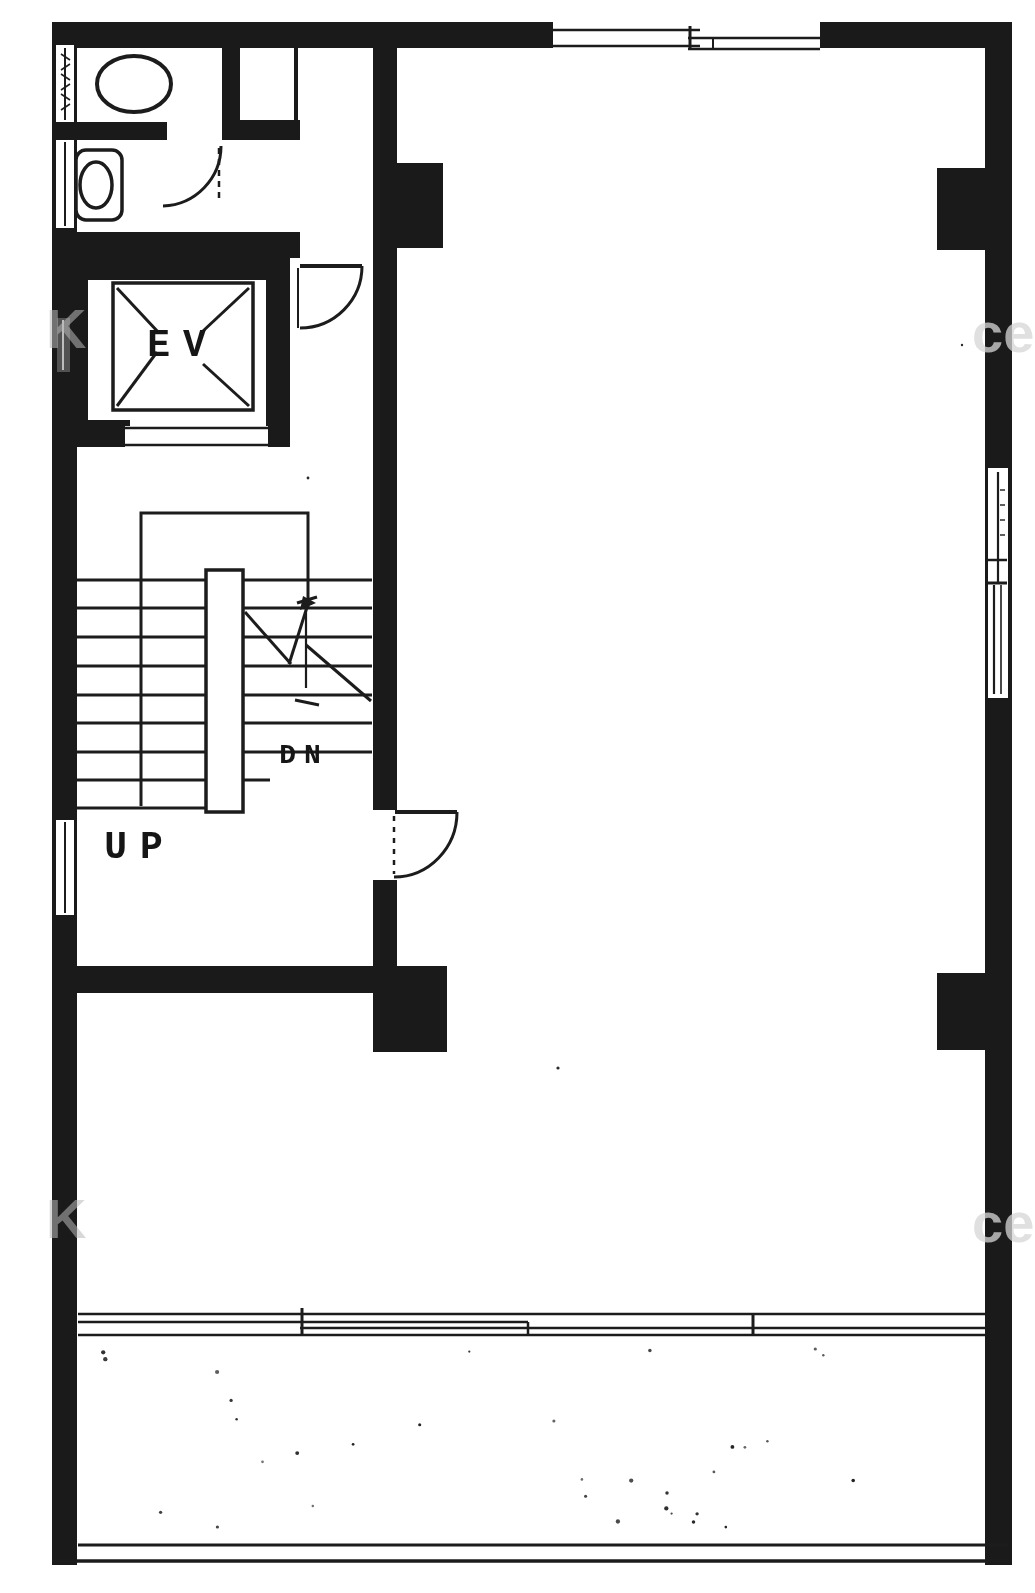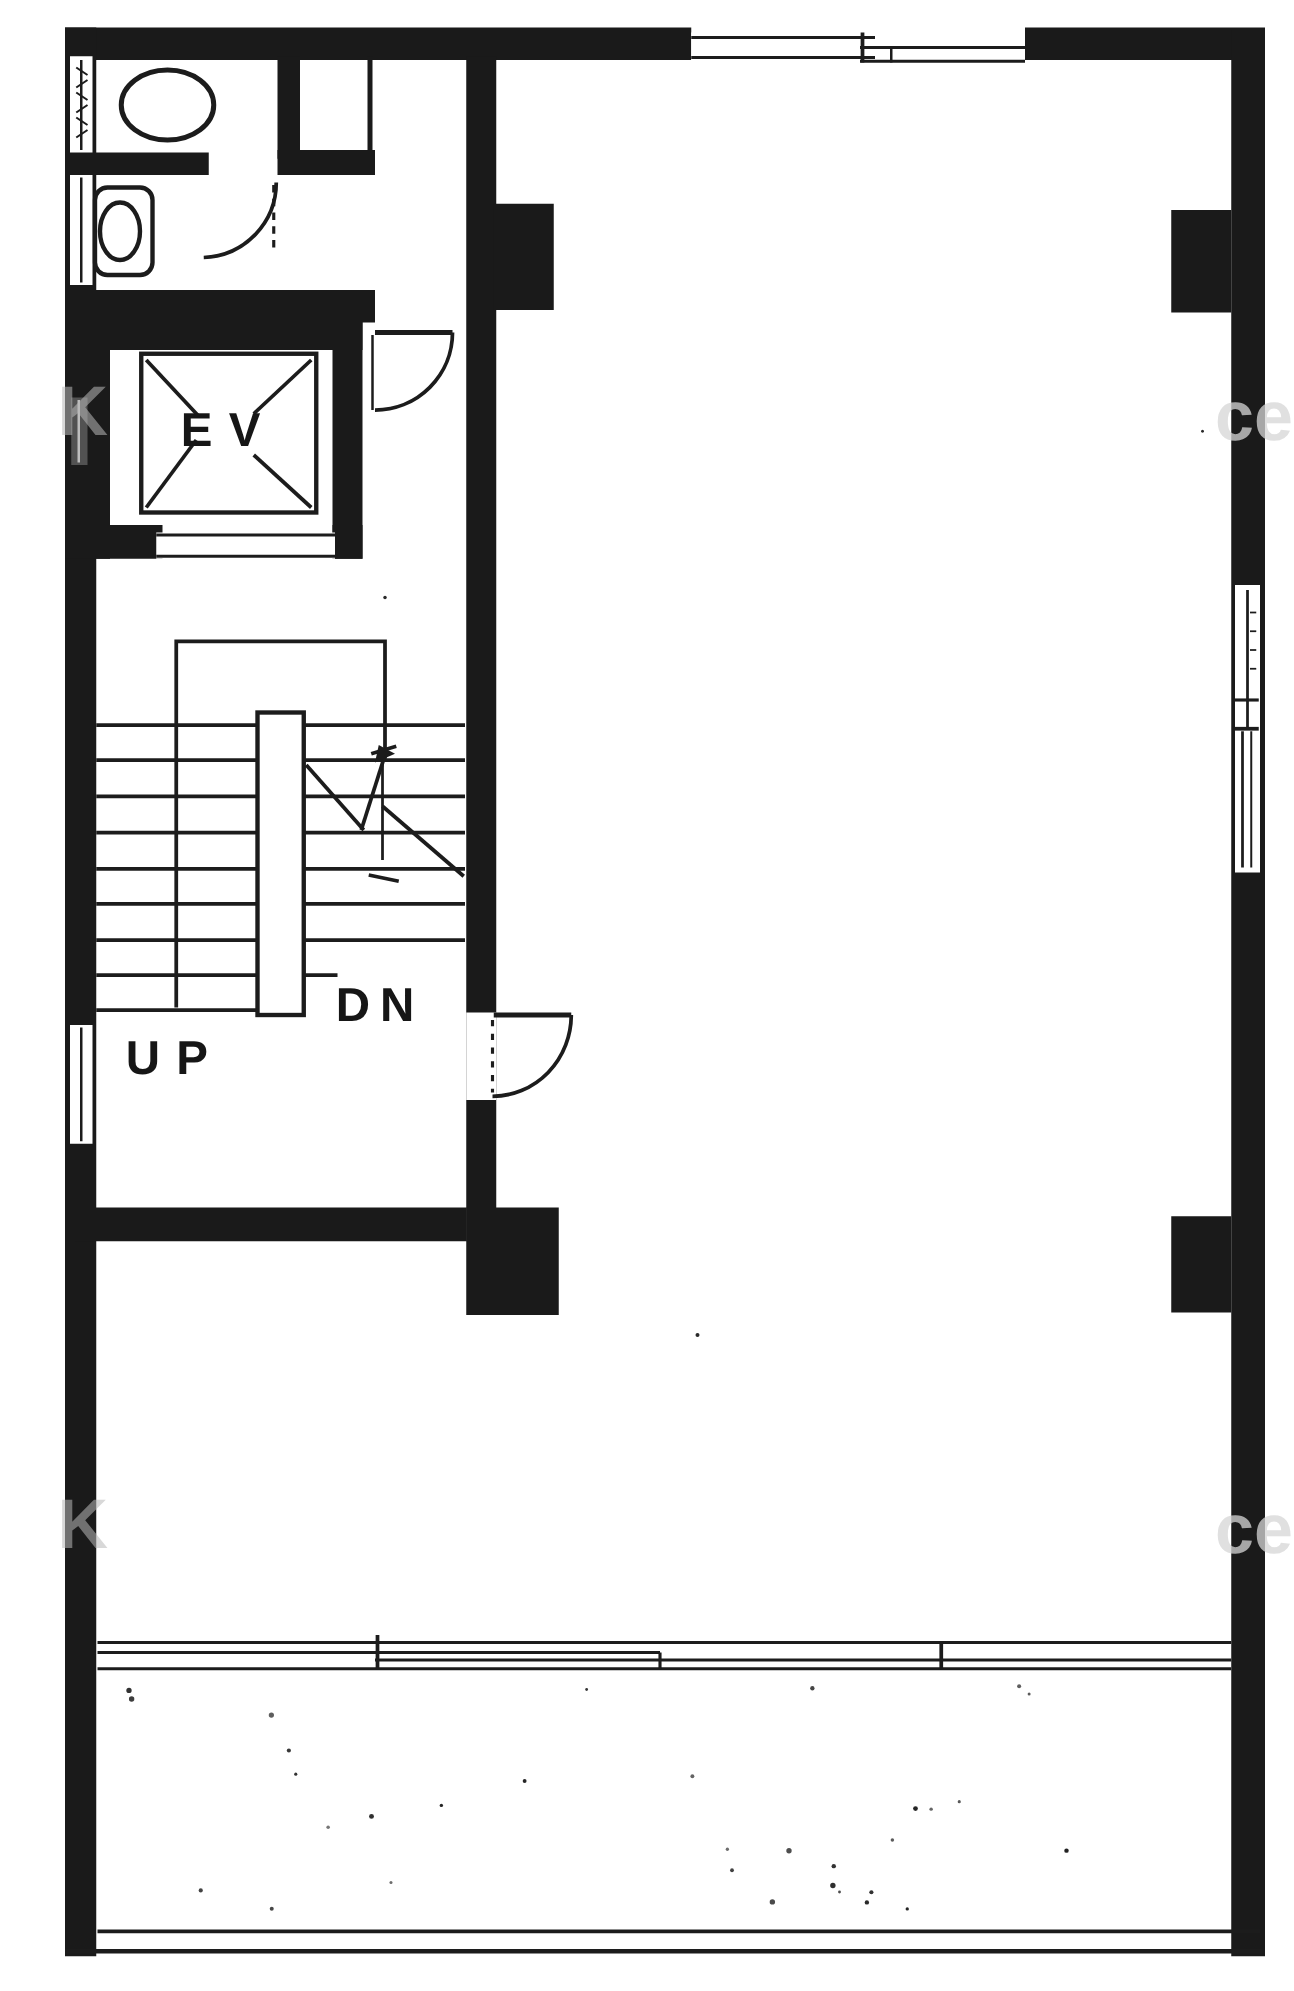--- a/index.html
+++ b/index.html
@@ -4,26 +4,26 @@
 <title>Floor Plan</title>
 <style>
   html,body{margin:0;padding:0;background:#ffffff;}
   .plan-wrap{
     position:relative;width:1035px;height:1593px;background:#ffffff;
     font-family:"Liberation Sans", sans-serif;overflow:hidden;
   }
   .plan-svg{position:absolute;left:0;top:0;}
   .lbl{
     position:absolute;color:#161616;font-weight:bold;
-    font-family:Liberation Sans, sans-serif;
+    font-family:Liberation Mono, monospace;
     text-align:center;user-select:none;white-space:nowrap;
   }
   .lbl-ev{left:130px;top:324px;width:106px;font-size:38px;letter-spacing:13px;}
   .lbl-up{left:100px;top:804px;width:80px;font-size:38px;letter-spacing:13px;margin-top:22px;}
-  .lbl-dn{left:268px;top:784px;width:72px;font-size:38px;letter-spacing:8px;}
+  .lbl-dn{left:268px;top:740px;width:72px;font-size:28px;letter-spacing:8px;}
   .wm{position:absolute;font-size:56px;font-weight:bold;pointer-events:none;}
   .wm-l1{left:46px;top:296px;color:#b9b9b9;opacity:.55;}
   .wm-r1{left:972px;top:300px;color:#d6d6d6;opacity:.75;}
   .wm-l2{left:46px;top:1186px;color:#b9b9b9;opacity:.55;}
   .wm-r2{left:972px;top:1190px;color:#d6d6d6;opacity:.75;}
 </style>
 </head>
 <body>
 
 <div class="plan-wrap">

